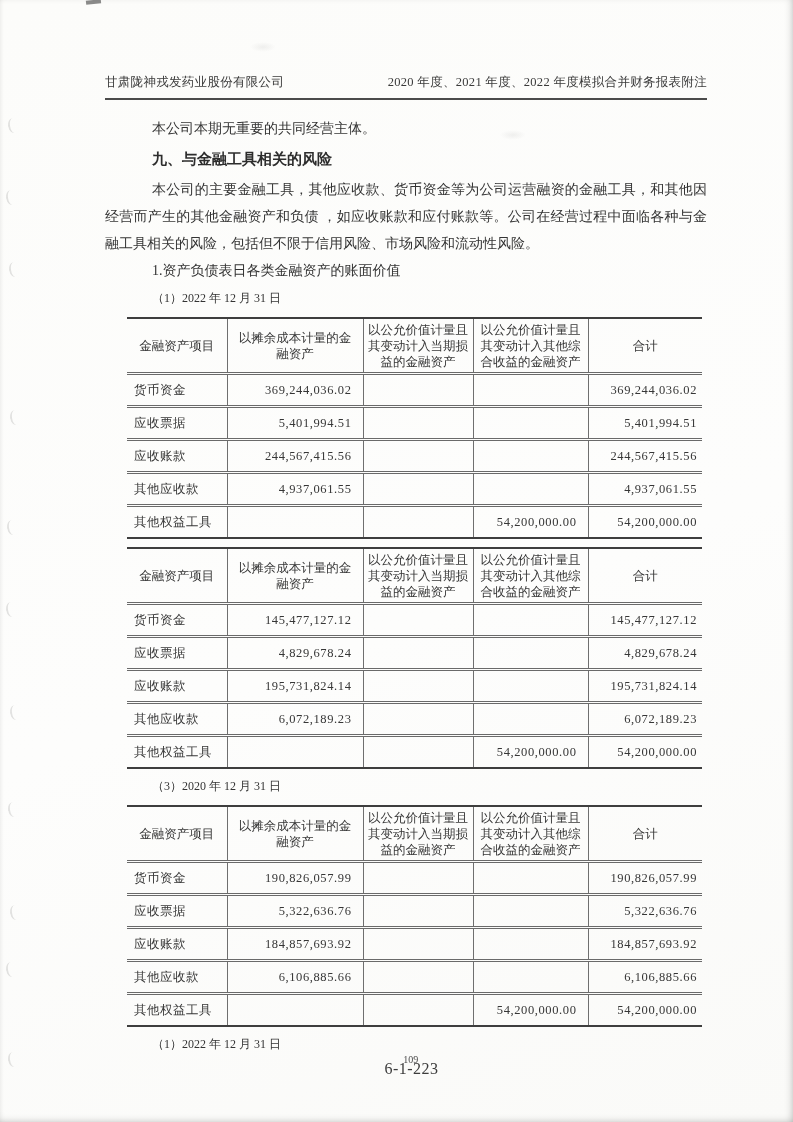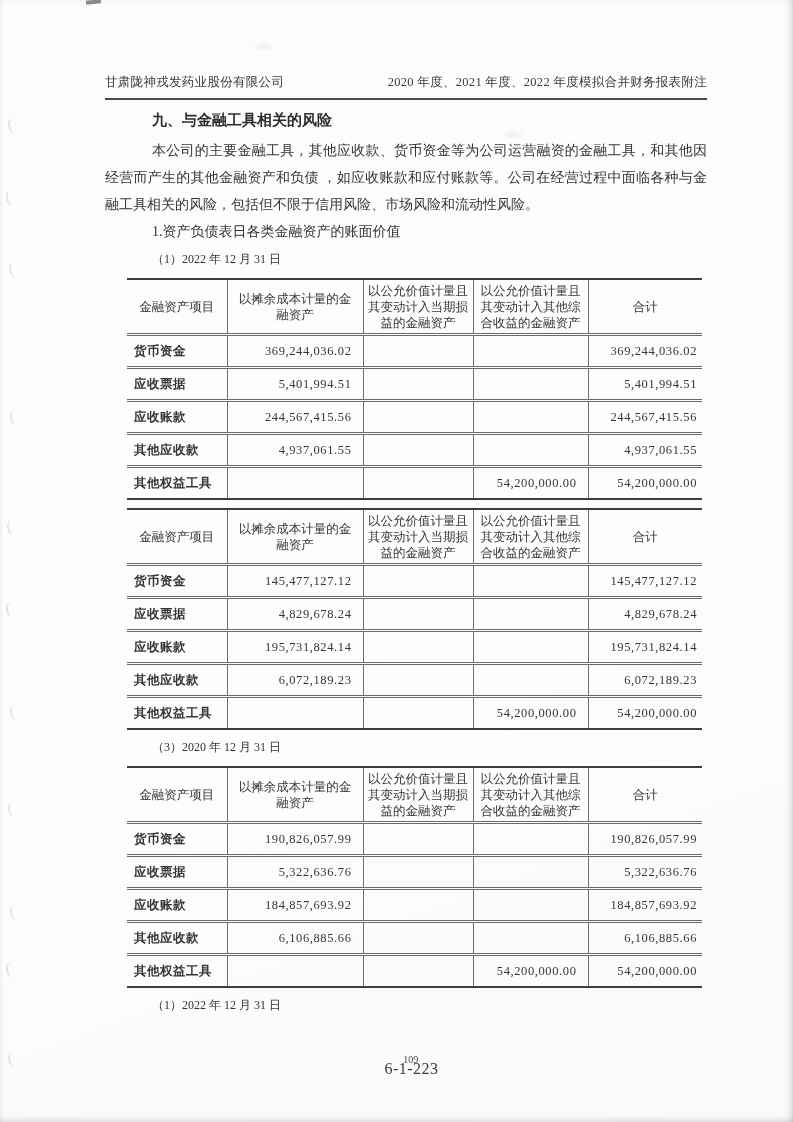--- a/index.html
+++ b/index.html
@@ -34,21 +34,21 @@
   table.fin th:first-child, table.fin td:first-child { border-left:none; }
   table.fin thead th {
     height:49px; font-size:12.5px; line-height:16px; font-weight:normal;
     text-align:center; vertical-align:middle; padding:2px 4px;
     border-bottom:3px double #6a6a6a;
   }
   table.fin thead th.c2 { padding:2px 11px; }
   table.fin thead th.c4 { padding:2px 6px; }
   table.fin tbody td { height:28px; font-size:12.5px; vertical-align:middle; }
   table.fin tbody tr + tr td { border-top:3px double #6a6a6a; }
-  td.item { text-align:left; padding-left:7px; letter-spacing:0.5px;font-weight:bold; }
+  td.item { text-align:left; padding-left:7px; letter-spacing:0.5px; }
   td.num  { text-align:right; padding-right:11px; letter-spacing:0.6px; font-size:12.5px; }
   td.num.total { padding-right:5px; }
 
   .footer {
     position:absolute; top:1060px; left:15px; width:100%; text-align:center;
     font-size:16px; color:#3c3c3c; letter-spacing:0.5px;
   }
   .ovl-wrap { position:relative; display:inline-block; }
   .ovl {
     position:absolute; top:-6px; left:-4px; font-size:10px;
@@ -89,20 +89,21 @@
   <div class="artifact smudge" style="left:250px; top:42px;"></div>
   <div class="artifact smudge" style="left:500px; top:130px;"></div>
 
   <div class="content">
 
     <div class="doc-header">
       <span>甘肃陇神戎发药业股份有限公司</span>
       <span>2020 年度、2021 年度、2022 年度模拟合并财务报表附注</span>
     </div>
 
+    <p class="intro">本公司本期无重要的共同经营主体。</p>
 
     <p class="heading">九、与金融工具相关的风险</p>
 
     <p class="para">本公司的主要金融工具，其他应收款、货币资金等为公司运营融资的金融工具，和其他因经营而产生的其他金融资产和负债 ，如应收账款和应付账款等。公司在经营过程中面临各种与金融工具相关的风险，包括但不限于信用风险、市场风险和流动性风险。</p>
 
     <p class="sub">1.资产负债表日各类金融资产的账面价值</p>
 
     <p class="datelabel">（1）2022 年 12 月 31 日</p>
     <table class="fin">
       <colgroup>

